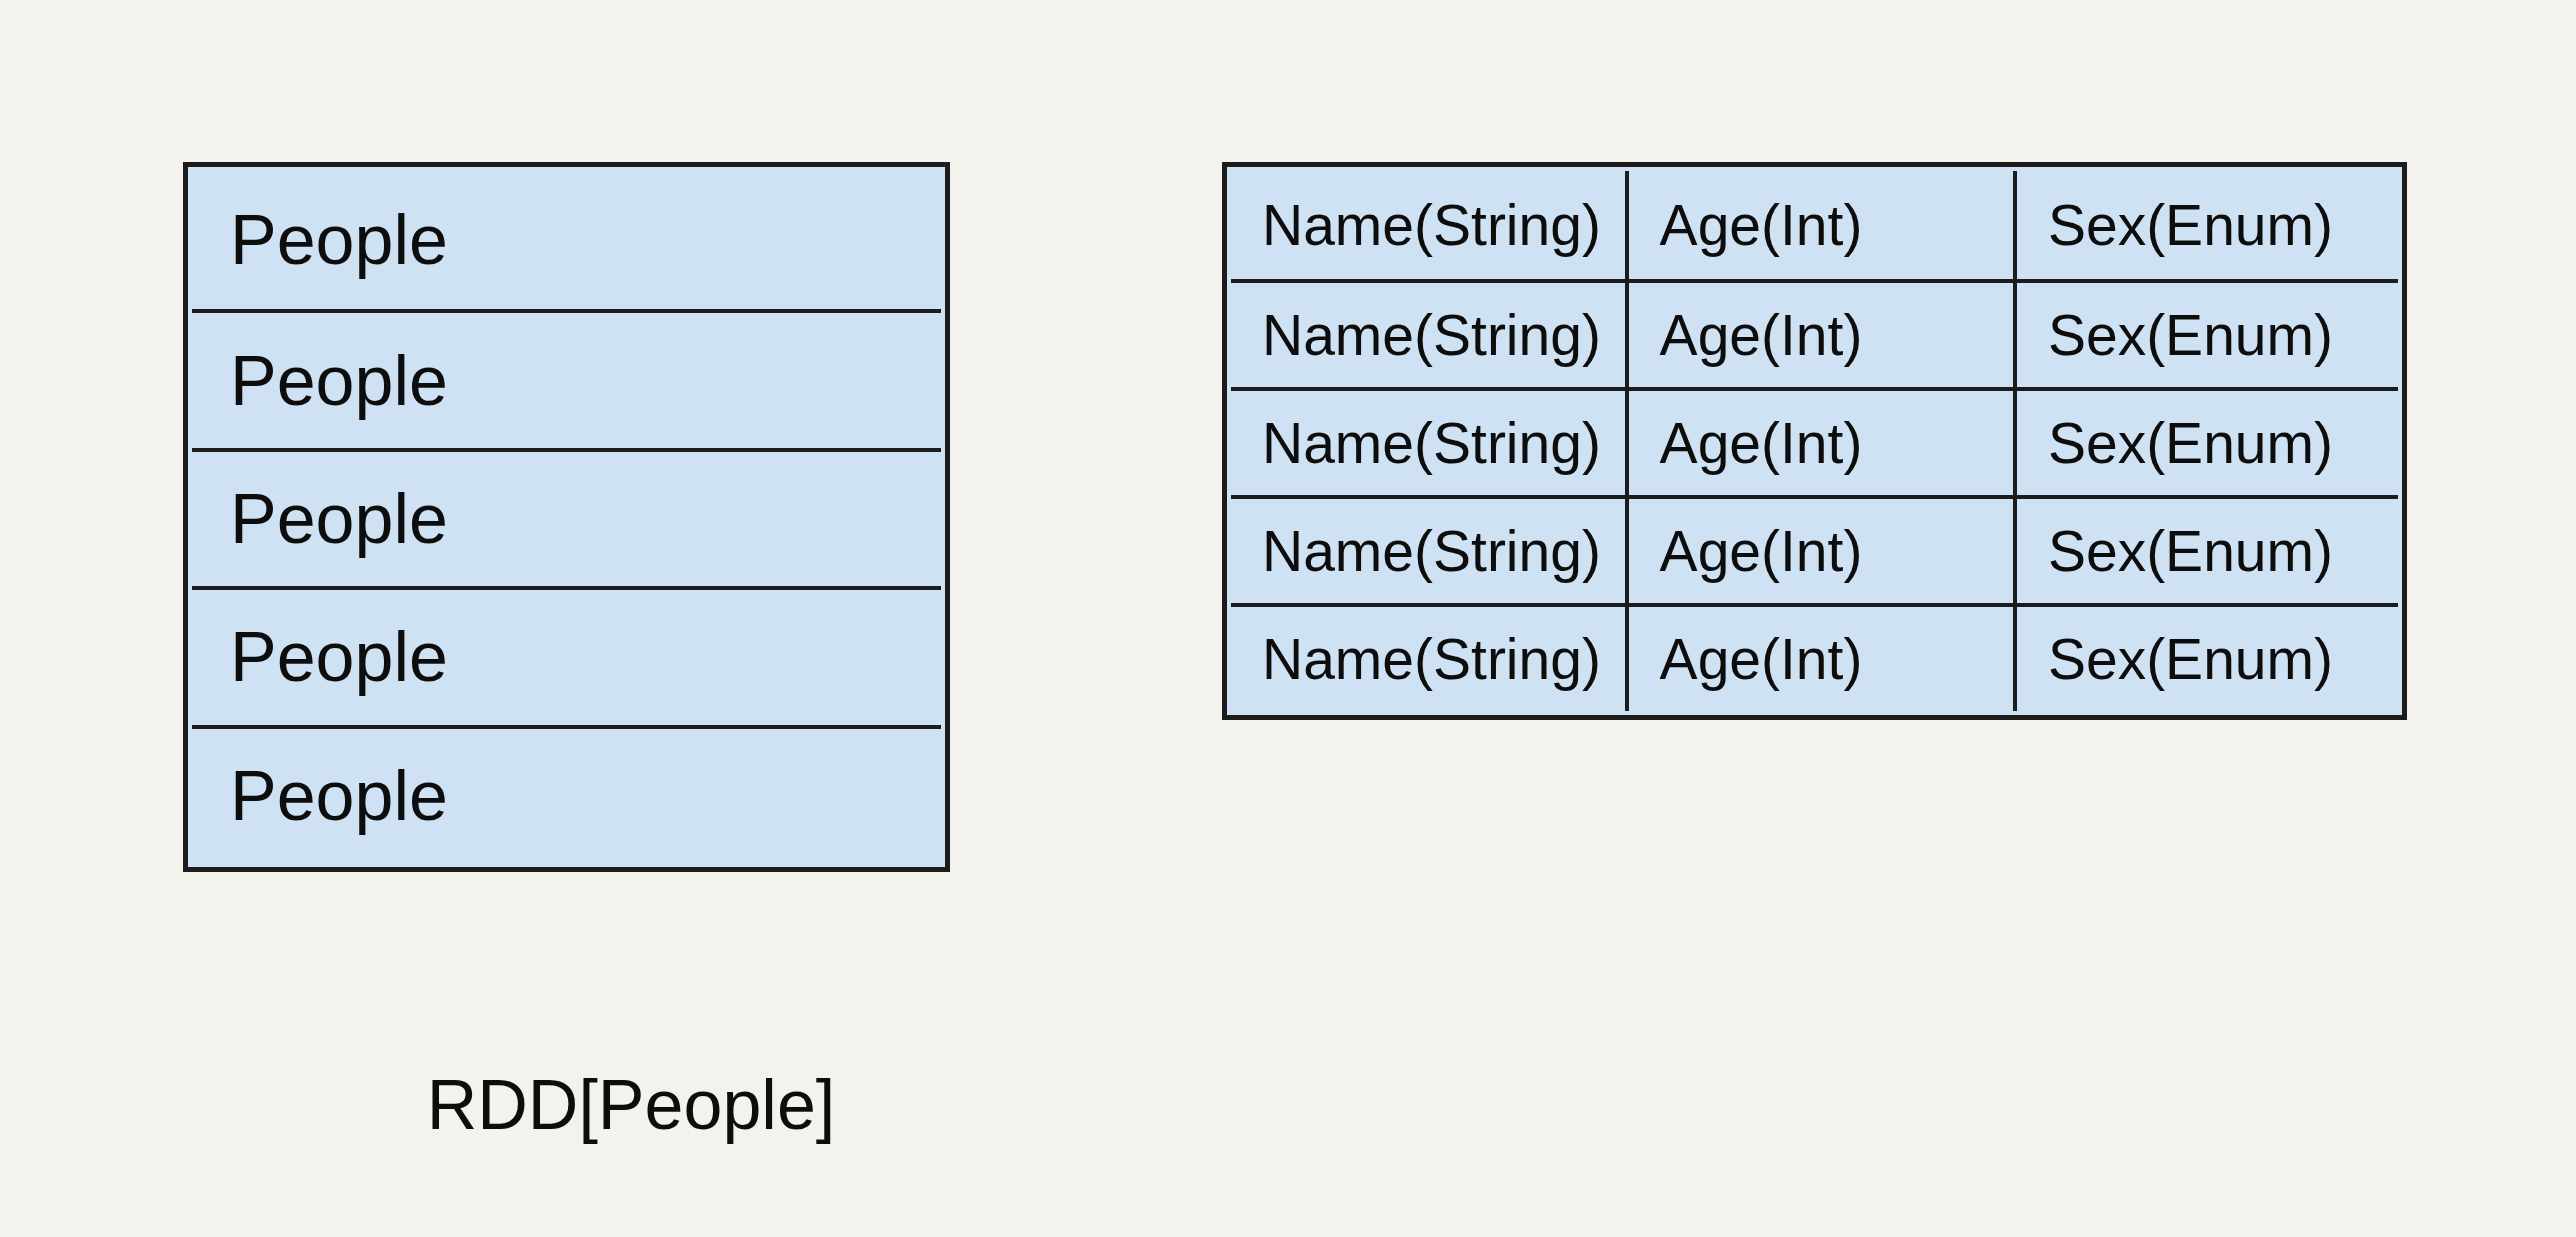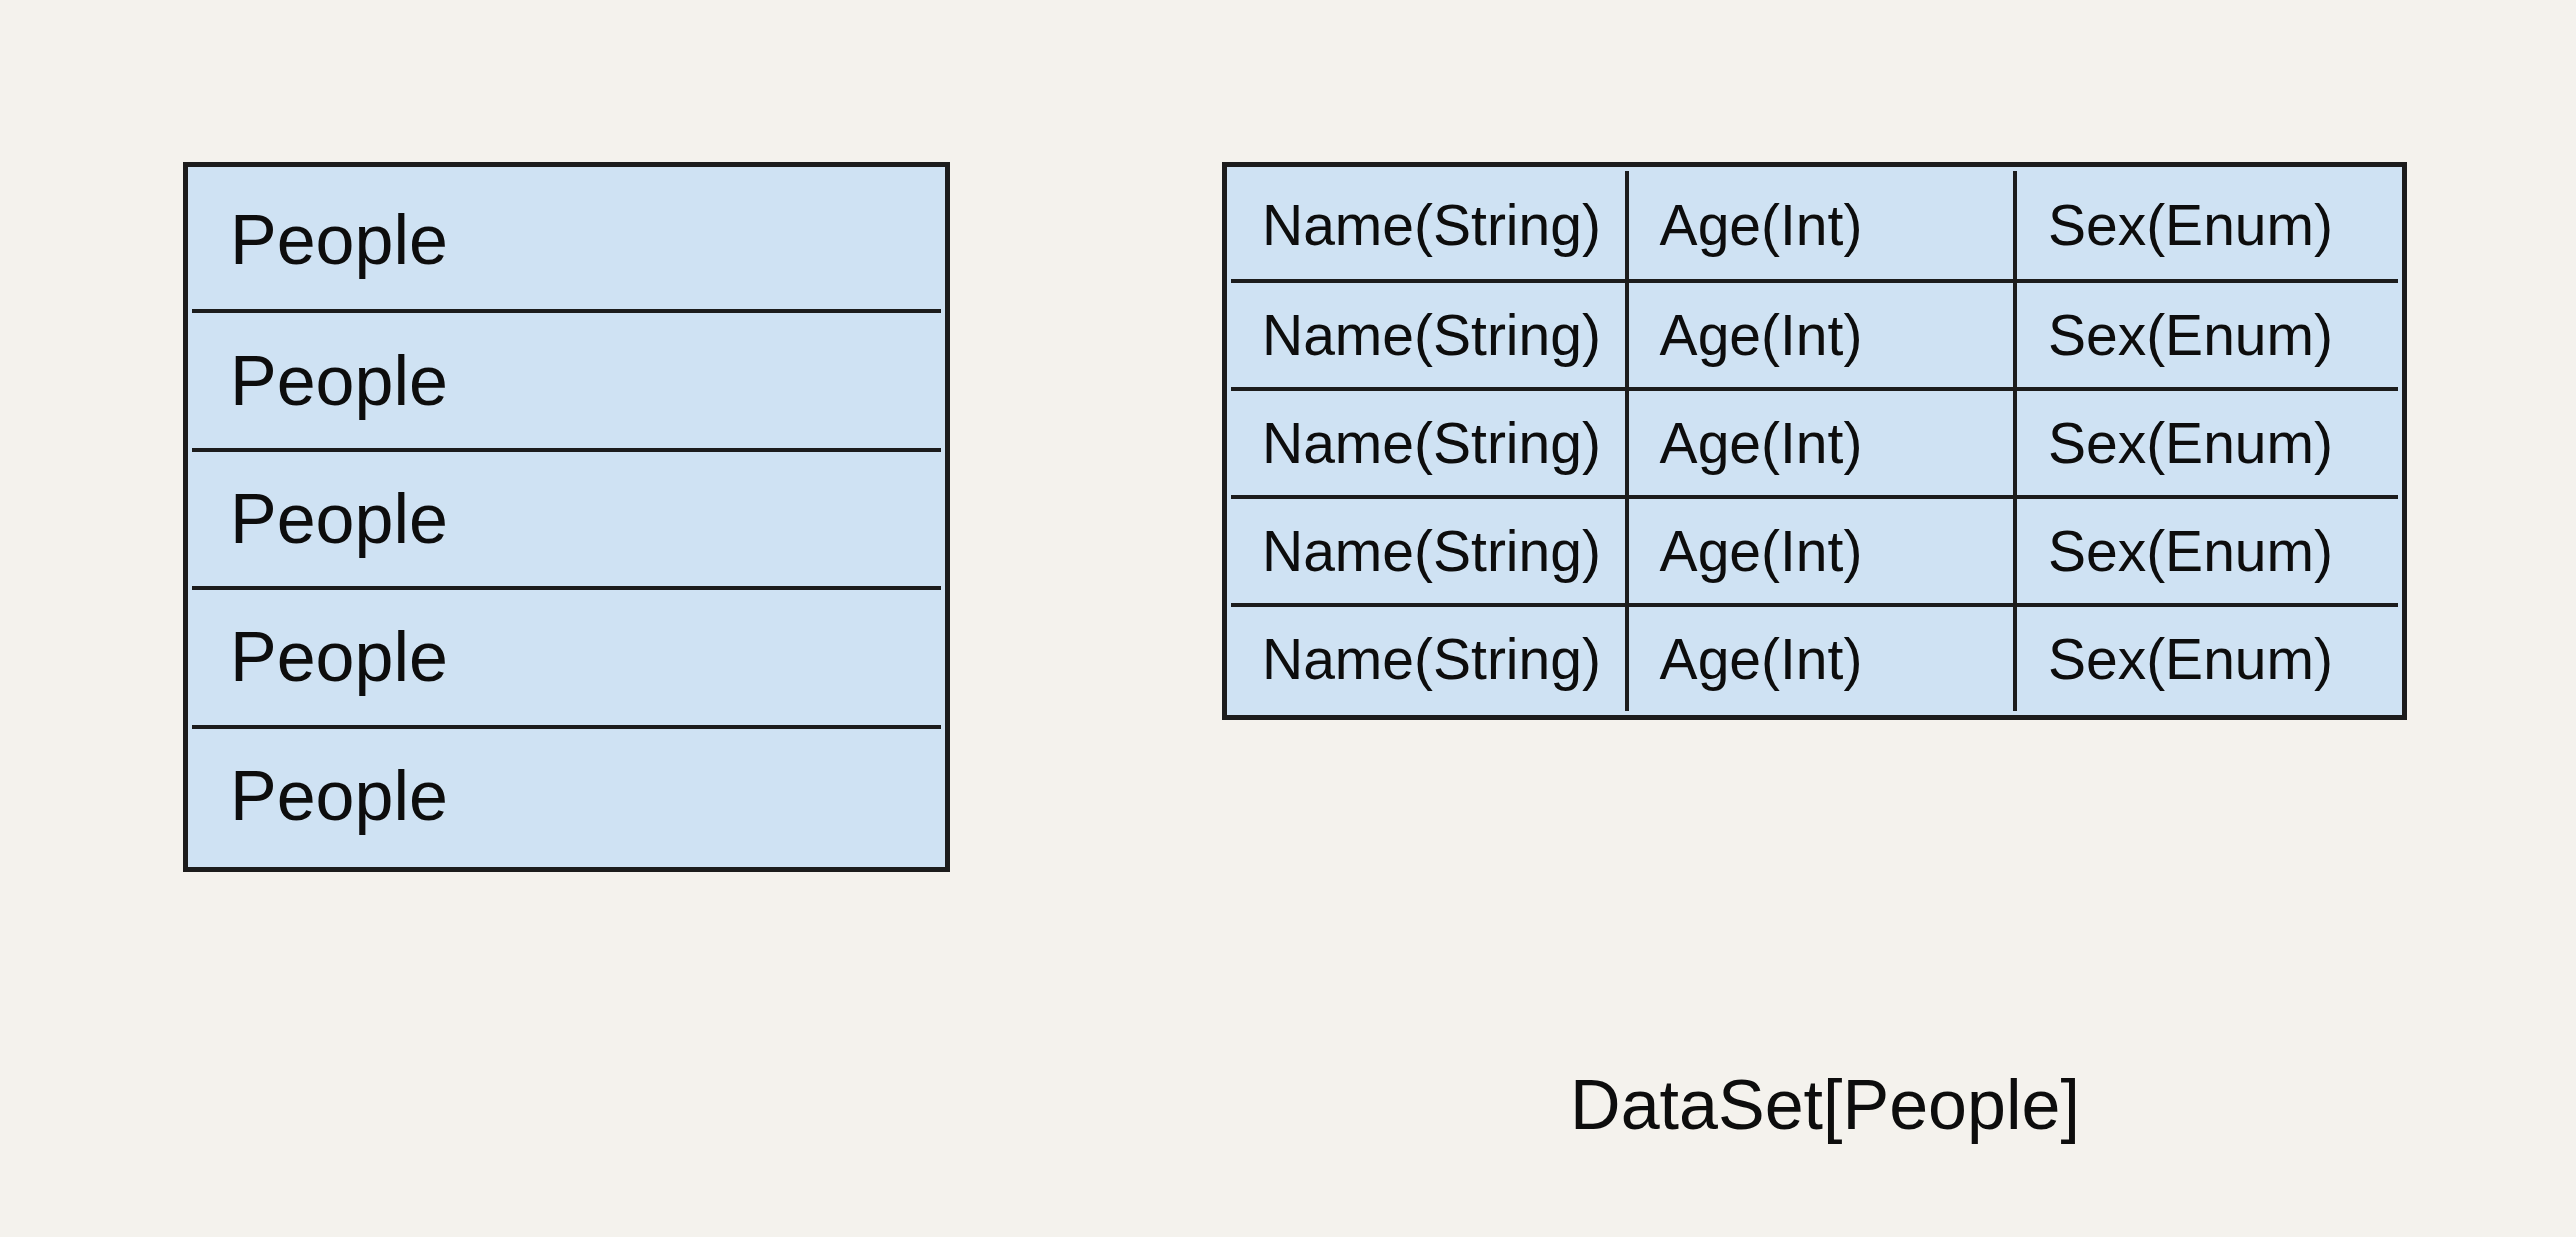--- a/index.html
+++ b/index.html
@@ -105,17 +105,17 @@
       <div class="dataset-cell">Age(Int)</div>
       <div class="dataset-cell">Sex(Enum)</div>
       <div class="dataset-cell first-col">Name(String)</div>
       <div class="dataset-cell">Age(Int)</div>
       <div class="dataset-cell">Sex(Enum)</div>
       <div class="dataset-cell first-col">Name(String)</div>
       <div class="dataset-cell">Age(Int)</div>
       <div class="dataset-cell">Sex(Enum)</div>
     </div>
 
+  <div class="caption caption-rdd">RDD[People]</div>
 
-  <div class="caption caption-dataset">DataSet[People]</div>
 
 </div>
 
 
 </body></html>

